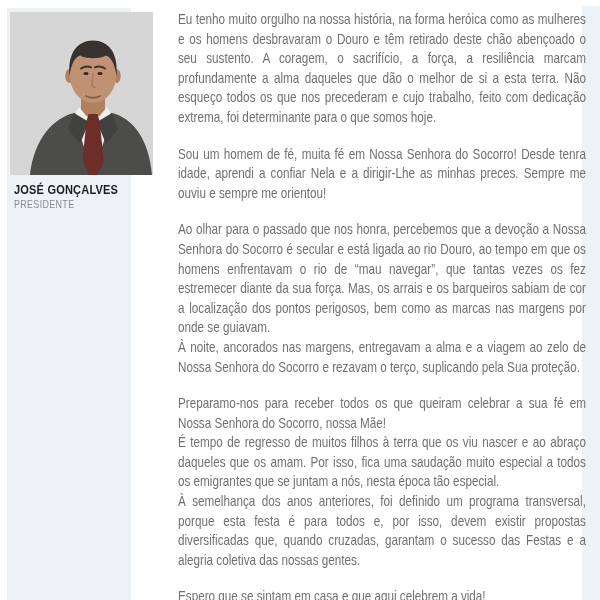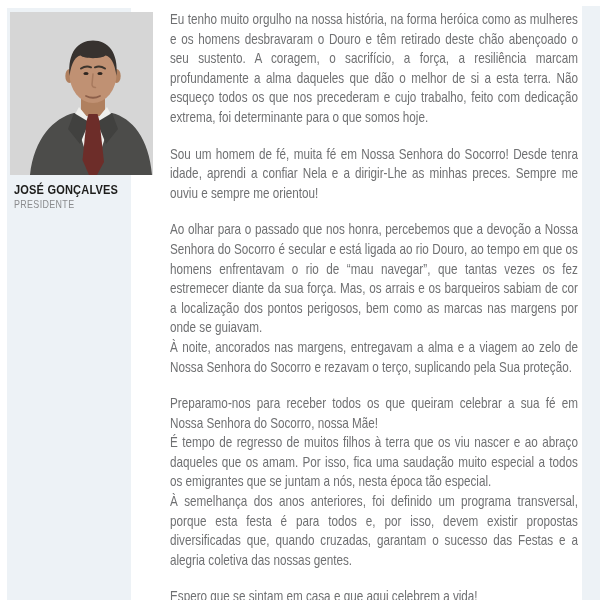--- a/index.html
+++ b/index.html
@@ -28,21 +28,21 @@
   }
   .president-name{
     font-size:13px;font-weight:bold;color:var(--name_text,#1d1d1b);
     letter-spacing:0.2px;line-height:15px;white-space:nowrap;
   }
   .president-title{
     font-size:10.5px;color:var(--title_text,#8a8b8d);
     letter-spacing:0.4px;line-height:13px;margin-top:1px;white-space:nowrap;
   }
   .message{
-    position:absolute;left:170px;top:9px;width:408px;height:591px;
+    position:absolute;left:178px;top:9px;width:408px;height:591px;
     overflow:hidden;
   }
   .message-inner{
     width:523px;
     transform:scaleX(0.78);transform-origin:0 0;
     font-size:15px;line-height:19.6px;
     color:var(--body_text,#6f7072);
     text-align:justify;
   }
   .para{margin:0 0 17px 0;}

